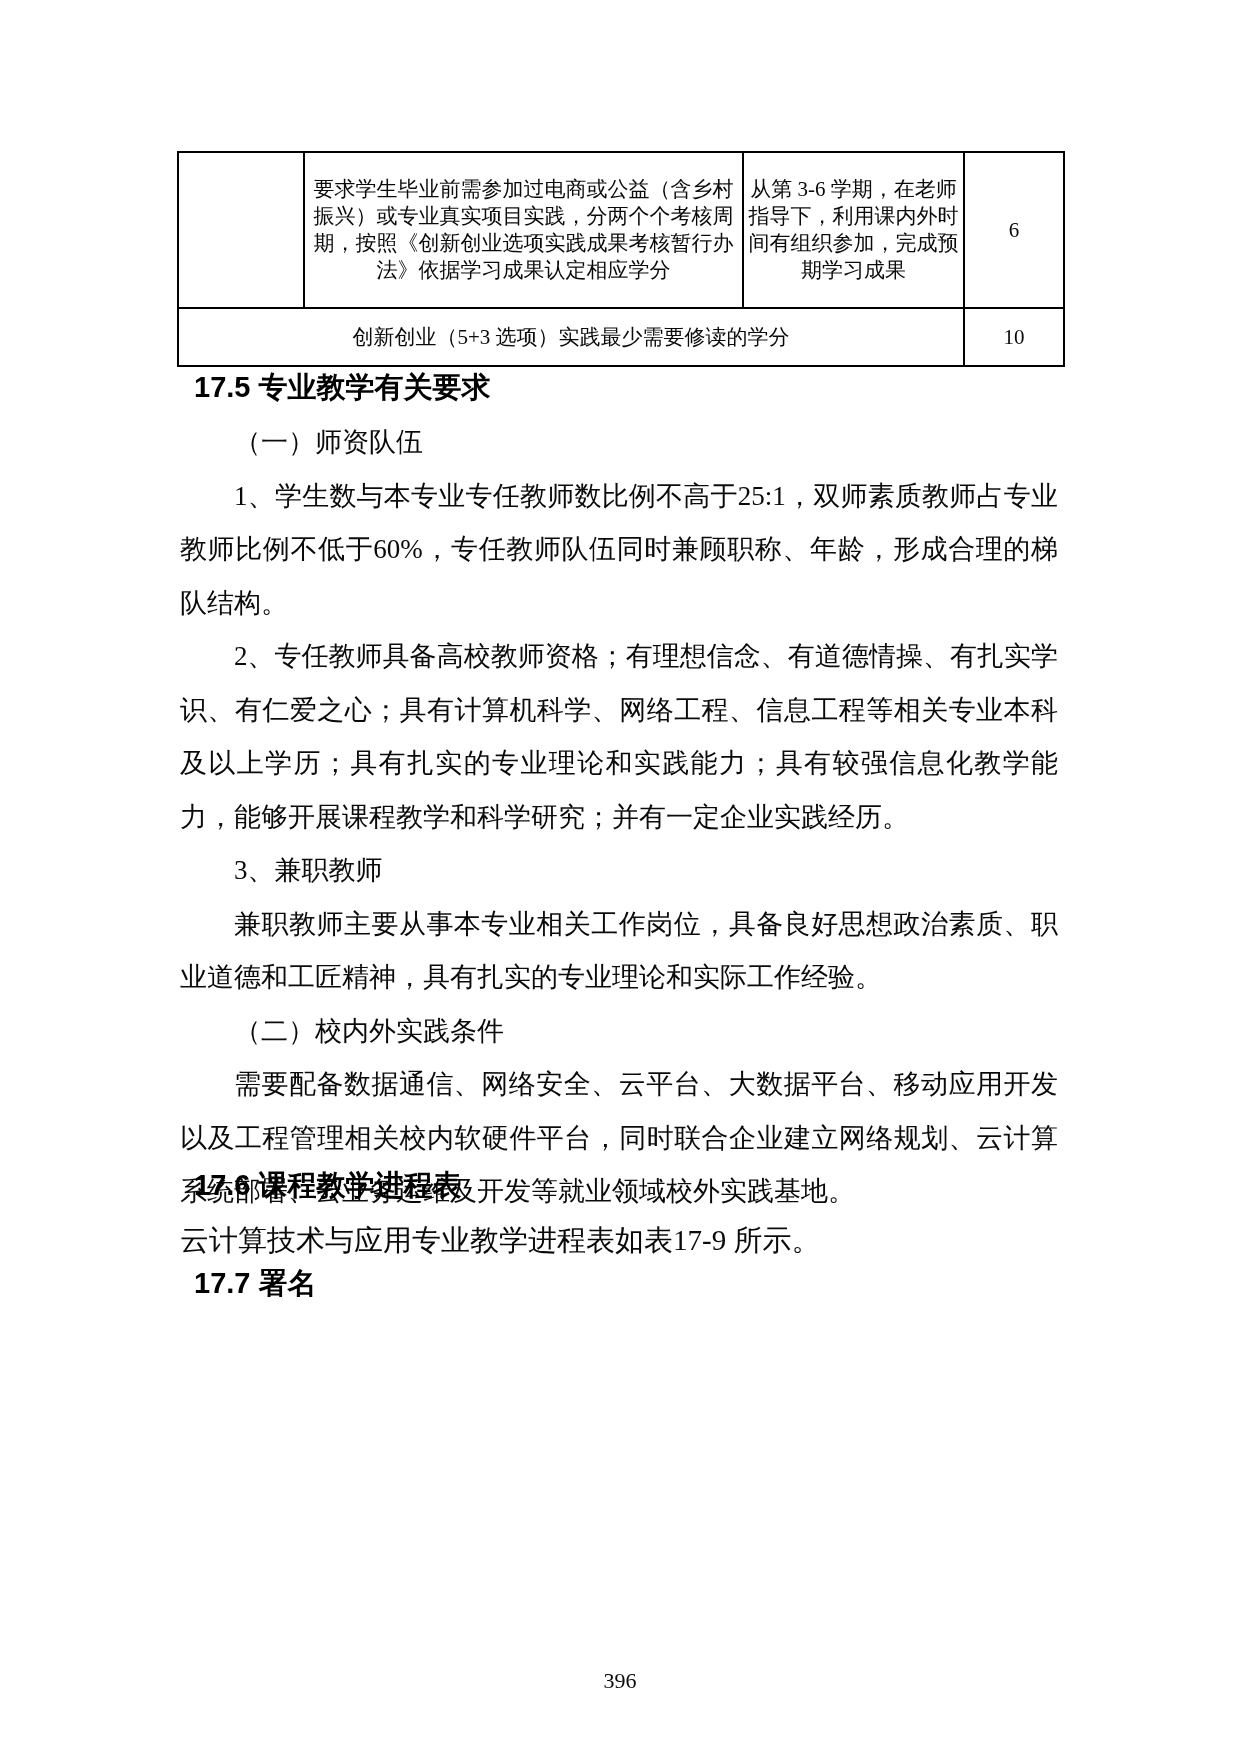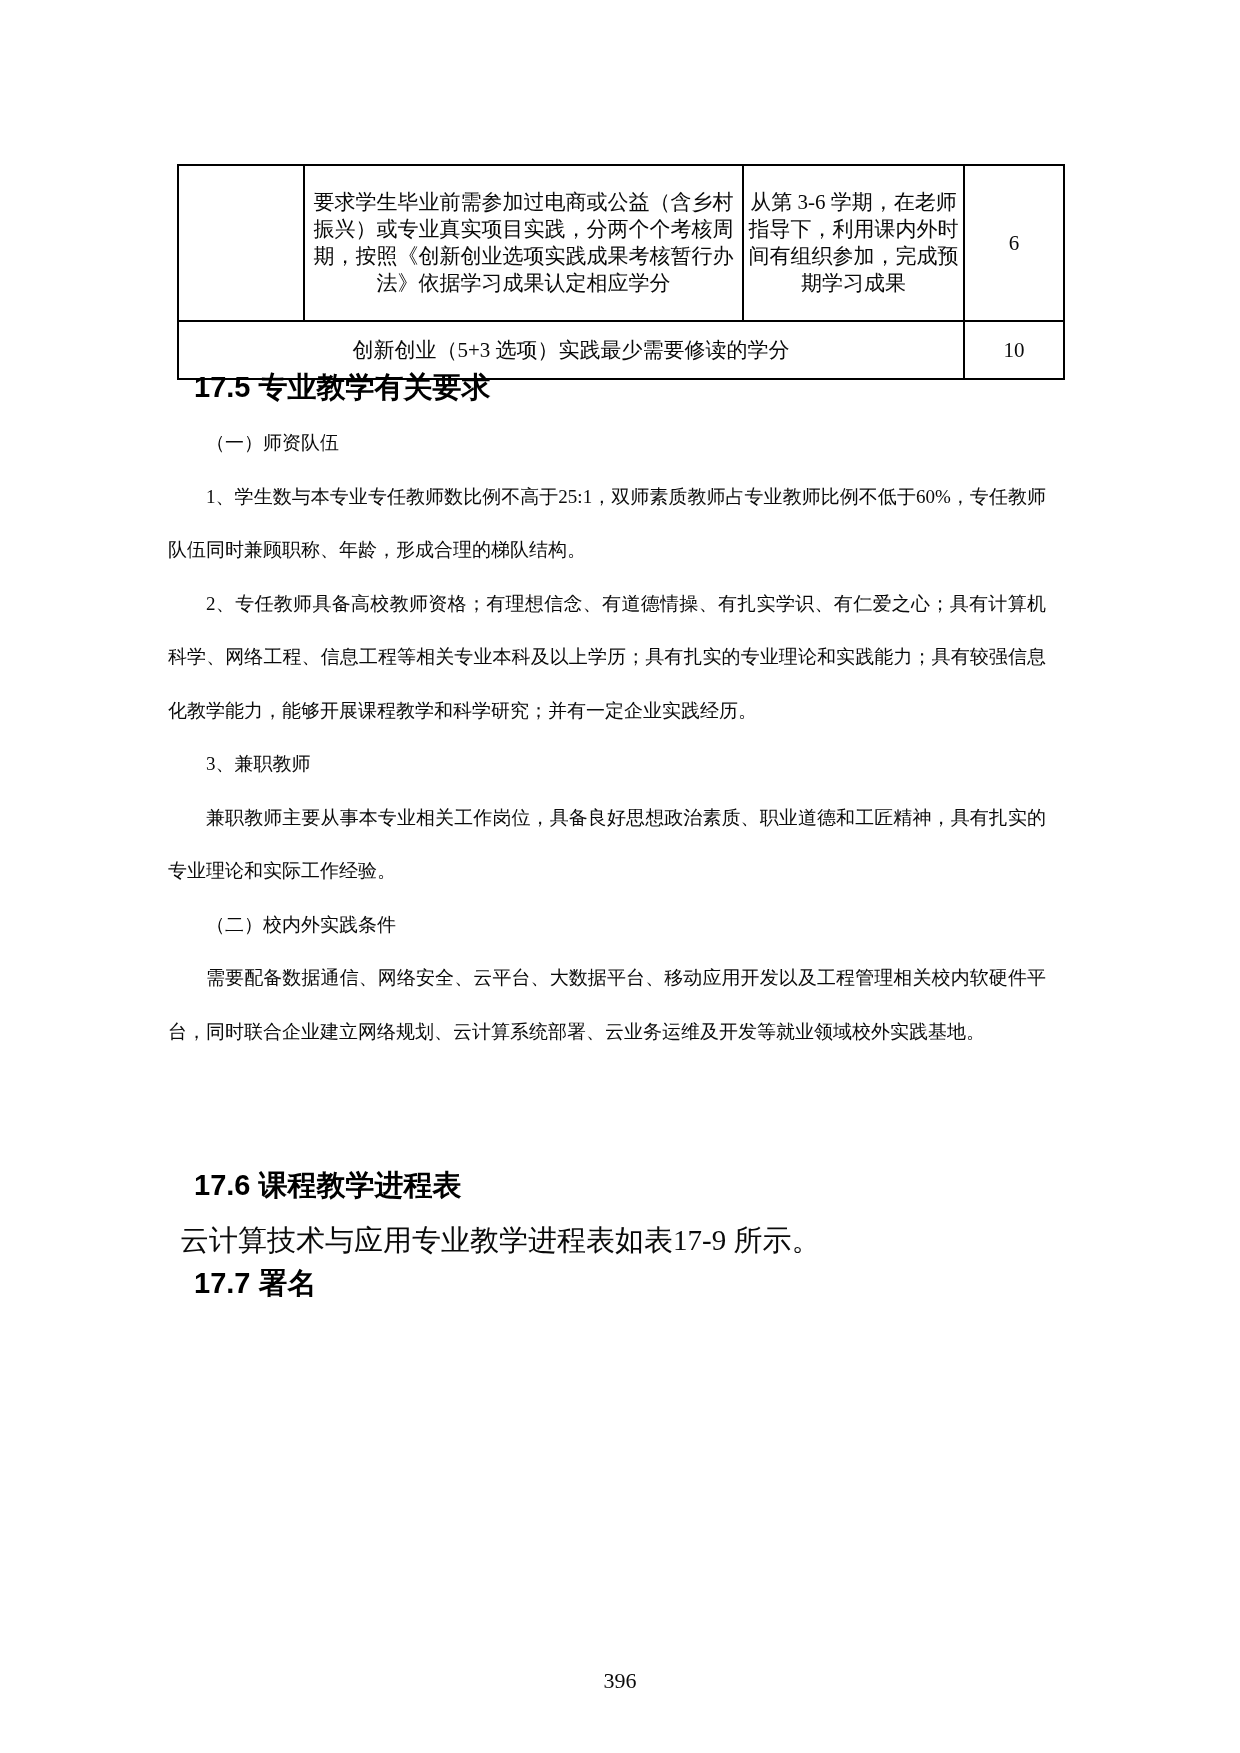--- a/index.html
+++ b/index.html
@@ -7,21 +7,21 @@
     width:1240px;height:1753px;
     background:#ffffff;
     position:relative;
     font-family:"Liberation Serif","DejaVu Serif",serif;
     color:#0a0a0a;
   }
   .page{position:absolute;inset:0;width:1240px;height:1753px;background:#fff;overflow:hidden;}
 
   
   table.credits-table{
-    position:absolute;left:177px;top:164px;width:886px;
+    position:absolute;left:177px;top:151px;width:886px;
     border-collapse:collapse;table-layout:fixed;padding-left:24px;
   }
   table.credits-table td{
     border:2px solid #000;
     font-size:21px;line-height:27px;
     text-align:center;vertical-align:middle;
     padding:2px 4px;
     font-family:"Liberation Serif","DejaVu Serif",serif;
   }
   td.cell-requirement, td.cell-schedule{text-align:center;}
@@ -35,22 +35,22 @@
     font-family:"Liberation Sans","DejaVu Sans",sans-serif;
     font-weight:bold;font-size:29px;line-height:34px;color:#000;
     white-space:nowrap;
   }
   #h175{top:370px;}
   #h176{top:1168px;}
   #h177{top:1266px;}
 
   
   .body-flow{
-    position:absolute;left:168px;top:416px;width:878px;
-    font-size:19px;line-height:53.5px;text-align:justify;
+    position:absolute;left:180px;top:416px;width:878px;
+    font-size:27px;line-height:53.5px;text-align:justify;
   }
   .body-flow p{margin:0;text-indent:2em;}
 
   .single-line{
     position:absolute;left:180px;width:900px;margin:0;
     font-size:29px;line-height:40px;
   }
   #p-progress{top:1220px;}
 
   .signatures{

